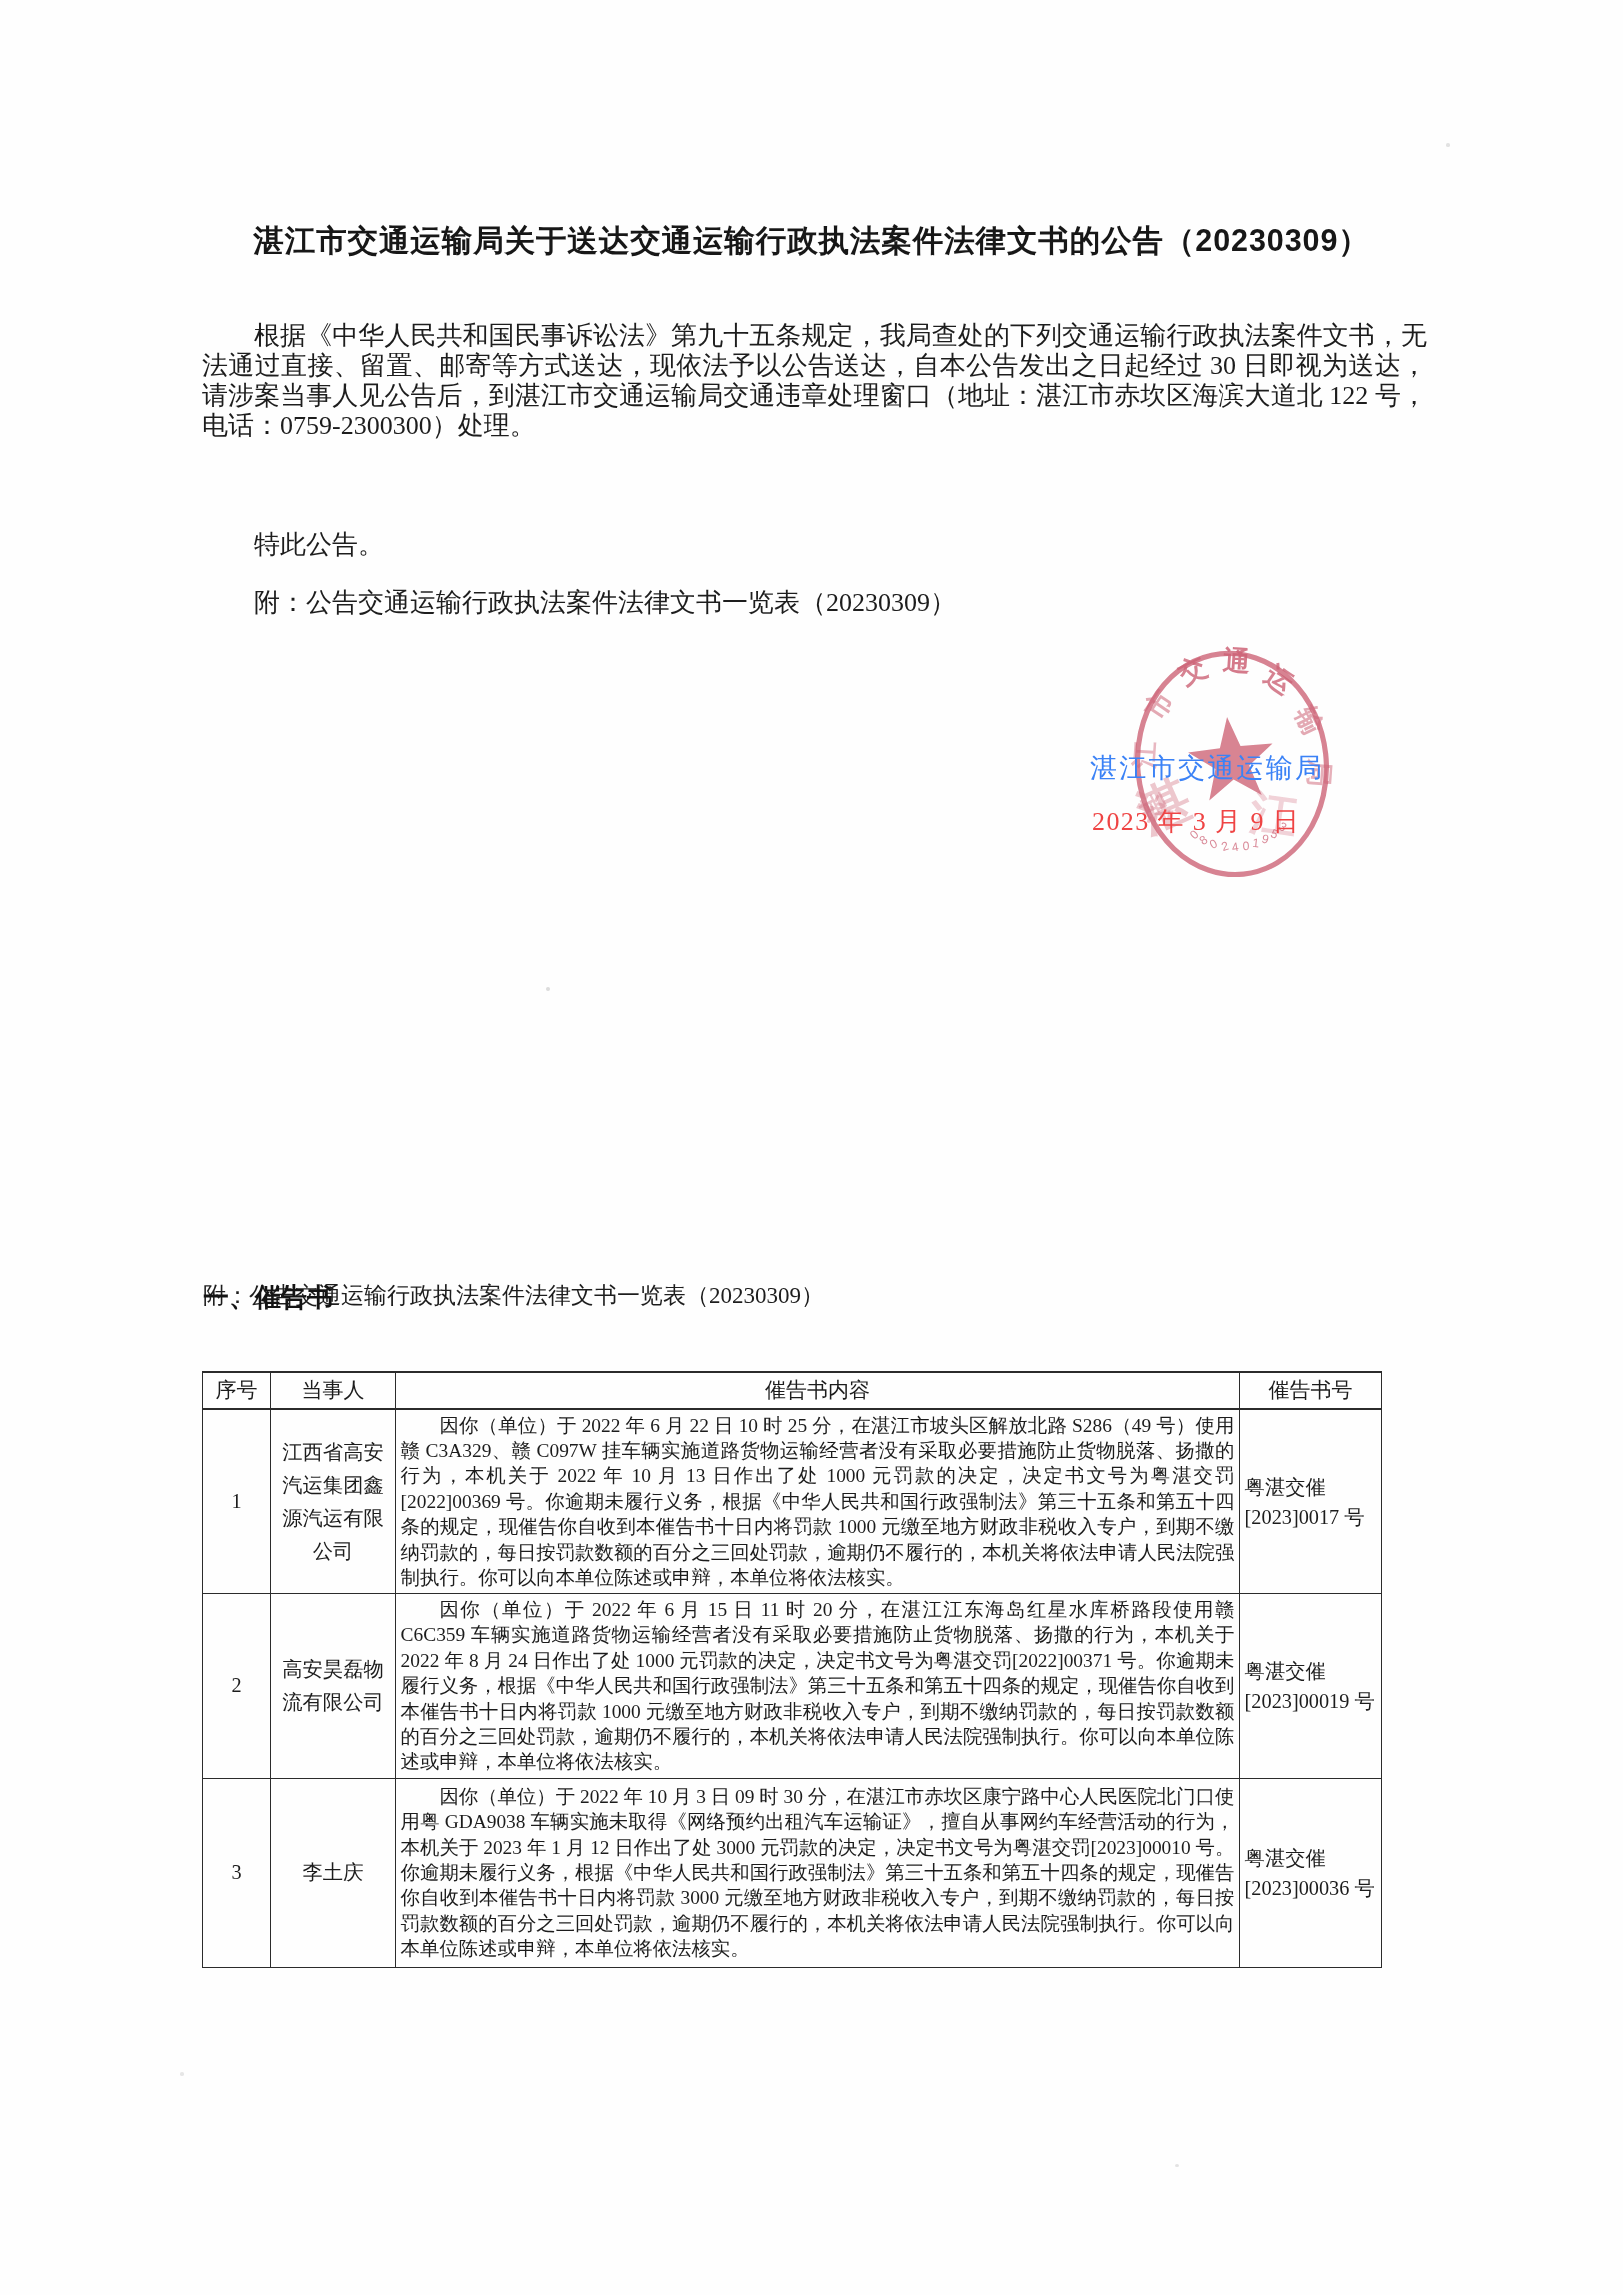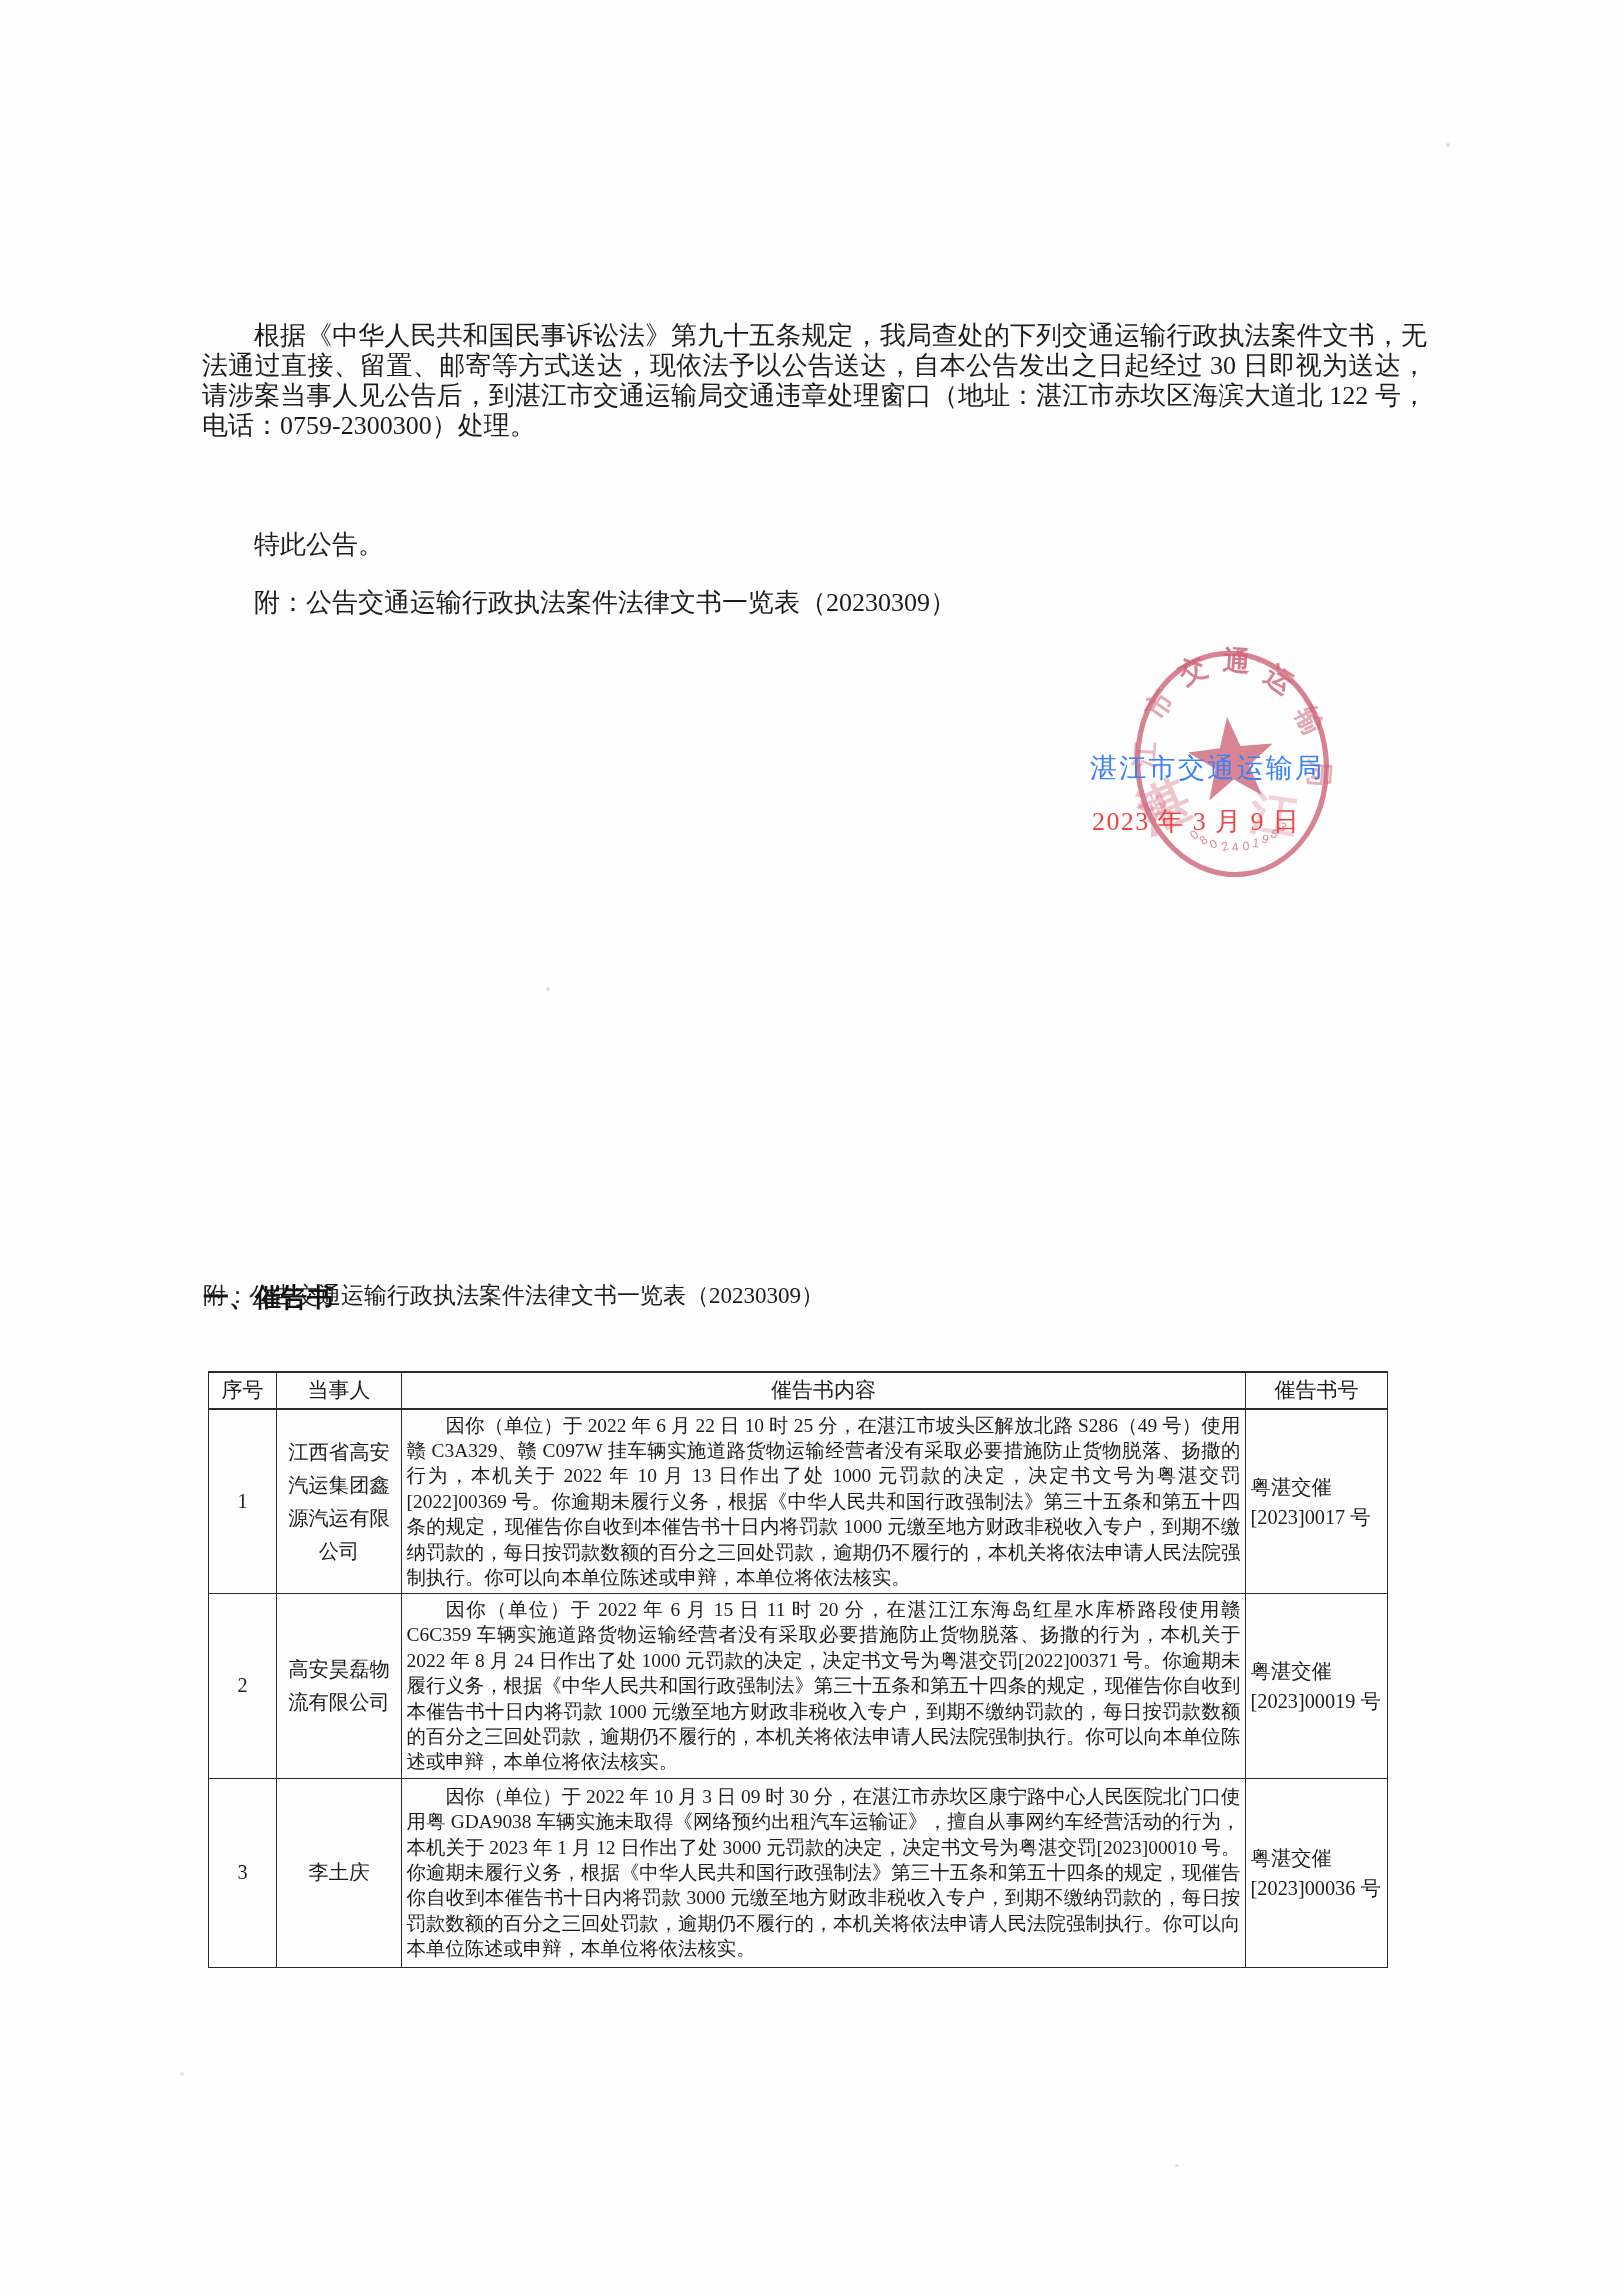--- a/index.html
+++ b/index.html
@@ -56,21 +56,21 @@
     position:absolute; left:203px; top:1280px;
     font-size:23px; color:#1d1d1d;
   }
   .section-title{
     position:absolute; left:203px; top:1280px;
     font-family:"Liberation Sans", sans-serif;
     font-weight:bold;
     font-size:26px; color:#141414;
   }
   table.notice{
-    position:absolute; left:208px; top:1371px;
+    position:absolute; left:202px; top:1371px;
     width:1179px;
     border-collapse:collapse;
     table-layout:fixed;
     font-size:19.4px;
     border-radius:21px;
   }
   table.notice td{
     border:1.4px solid #2b2b2b;
     vertical-align:middle;
     padding:2.8px 4.6px;
@@ -103,20 +103,21 @@
     line-height:30px;
     padding:2.8px 2.8px;
   }
   .speck{ position:absolute; background:#b9b9b9; border-radius:50%; }
 </style>
 </head>
 <body>
 
 <div class="page">
 
+  <div class="doc-title">湛江市交通运输局关于送达交通运输行政执法案件法律文书的公告（20230309）</div>
 
   <div class="para para1 indent">根据《中华人民共和国民事诉讼法》第九十五条规定，我局查处的下列交通运输行政执法案件文书，无法通过直接、留置、邮寄等方式送达，现依法予以公告送达，自本公告发出之日起经过 30 日即视为送达，请涉案当事人见公告后，到湛江市交通运输局交通违章处理窗口（地址：湛江市赤坎区海滨大道北 122 号，电话：0759-2300300）处理。</div>
   <div class="para closing indent">特此公告。</div>
   <div class="para attach1 indent">附：公告交通运输行政执法案件法律文书一览表（20230309）</div>
 
   <svg class="seal" viewBox="0 0 520 500">
     <g>
       <ellipse cx="261" cy="250" rx="200" ry="235" fill="none" stroke="#c9566b" stroke-width="11" opacity="0.8"></ellipse>
       <polygon points="261,150 283,214 351,216 297,257 317,322 261,283 205,322 225,257 171,216 239,214" fill="#cf6a7c" opacity="0.9"></polygon>
       <g font-family="Liberation Serif, serif" font-weight="bold" fill="#c9566b" font-size="58">

